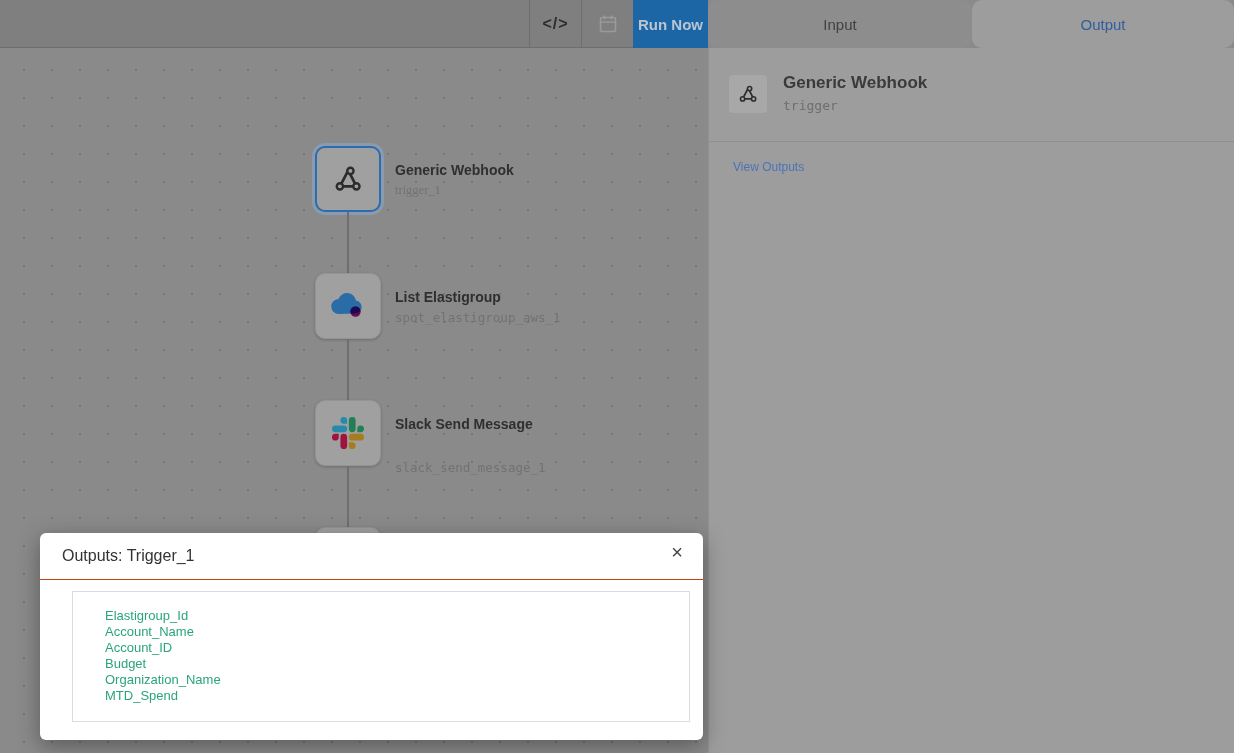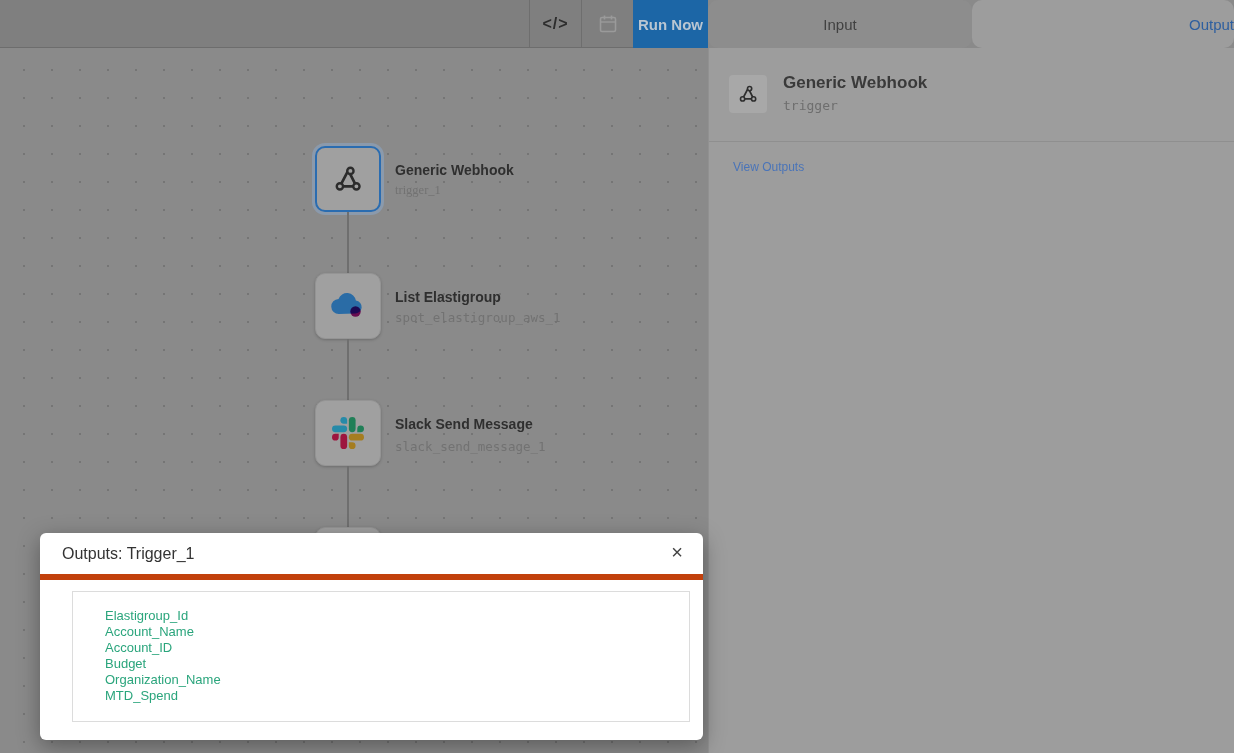--- a/index.html
+++ b/index.html
@@ -10,21 +10,21 @@
   .topbar { position:absolute; left:0; top:0; width:1234px; height:48px; display:flex; z-index:5; }
   .topbar-left { width:708px; height:48px; background:#7f7f7f; border-bottom:1px solid #6d6d6d;
                  display:flex; justify-content:flex-end; align-items:stretch; }
   .tb-divider { width:1px; background:#6e6e6e; }
   .tb-btn { width:51px; display:flex; align-items:center; justify-content:center; cursor:pointer; }
   .code-glyph { font-size:16px; font-weight:700; color:#2d2d2d; letter-spacing:1px; }
   .runnow { width:75px; height:48px; background:#1c66a6; color:#b9c6d2; font-size:15px; font-weight:700;
             display:flex; align-items:center; justify-content:center; cursor:pointer; }
   .tab { height:48px; display:flex; align-items:center; justify-content:center; font-size:15px; cursor:pointer;border-radius:10px; }
   .tab-input  { width:264px; background:#8d8d8d; color:#414141; }
-  .tab-output { width:262px; background:#9d9d9d; color:#2e5f9f;justify-content:flex-end; }
+  .tab-output { width:262px; background:#9d9d9d; color:#2e5f9f; }
 
   
   .canvas { position:absolute; left:0; top:48px; width:708px; height:705px; background:#8a8a8a;
             background-image:radial-gradient(#757575 1.2px, transparent 1.4px);
             background-size:28px 28px; background-position:10px 8px; }
   .node-tile { position:absolute; left:315px; width:66px; height:66px; background:#a0a0a0;
                border:1px solid #949494; border-radius:10px; box-shadow:0 1px 3px rgba(0,0,0,.22);
                display:flex; align-items:center; justify-content:center; cursor:pointer; }
   .node-tile.selected { border:2px solid #2a6cb0; box-shadow:0 0 0 3px rgba(140,170,206,.5); }
   .connector { position:absolute; left:347px; width:2px; height:61px; background:#6f6f6f; }
@@ -37,21 +37,21 @@
   .panel-icon-tile { position:absolute; left:20px; top:27px; width:38px; height:38px; background:#a8a8a8;
                      border-radius:4px; display:flex; align-items:center; justify-content:center; }
   .panel-title { position:absolute; left:74px; top:25px; font-size:17px; font-weight:700; color:#3a3a3a; }
   .panel-sub { position:absolute; left:74px; top:50px; font-family:"DejaVu Sans Mono", monospace; font-size:13px; color:#6e6e6e; }
   .panel-divider { position:absolute; left:0; top:93px; width:526px; height:1px; background:#8f8f8f; }
   .view-outputs { position:absolute; left:24px; top:112px; font-size:12px; color:#4a74b8; cursor:pointer; text-decoration:none; }
 
   
   .modal { position:absolute; left:40px; top:533px; width:663px; height:207px; background:#ffffff;
            border-radius:6px; box-shadow:0 6px 22px rgba(0,0,0,.35); z-index:20; }
-  .modal-header { position:relative; height:47px; border-bottom:6px solid #c2410c;
+  .modal-header { position:relative; height:47px; border-bottom:1px solid #c2410c;
                   display:flex; align-items:center; padding-left:22px; }
   .modal-title { font-size:16px; color:#333333; }
   .modal-close { position:absolute; right:20px; top:9px; font-size:20px; color:#444444; cursor:pointer; line-height:1; }
   .modal-body { padding:11px 23px 0 32px; }
   .outputs-box { width:618px; height:131px; border:1px solid #dcdcdc; background:#ffffff;
                  padding:16px 0 0 32px; display:flex; flex-direction:column; overflow:hidden; }
   .output-link { font-size:13px; line-height:16px; color:#2aa57c; text-decoration:none; cursor:pointer; width:max-content; }
 
   svg { display:block; }
 </style>
@@ -123,21 +123,21 @@
         <path d="M8.834 5.042a2.528 2.528 0 0 1-2.521-2.52A2.528 2.528 0 0 1 8.834 0a2.528 2.528 0 0 1 2.521 2.522v2.52H8.834z" fill="#268aa8"></path>
         <path d="M8.834 6.313a2.528 2.528 0 0 1 2.521 2.521 2.528 2.528 0 0 1-2.521 2.521H2.522A2.528 2.528 0 0 1 0 8.834a2.528 2.528 0 0 1 2.522-2.521h6.312z" fill="#268aa8"></path>
         <path d="M18.956 8.834a2.528 2.528 0 0 1 2.522-2.521A2.528 2.528 0 0 1 24 8.834a2.528 2.528 0 0 1-2.522 2.521h-2.522V8.834z" fill="#207f57"></path>
         <path d="M17.688 8.834a2.528 2.528 0 0 1-2.523 2.521 2.527 2.527 0 0 1-2.52-2.521V2.522A2.527 2.527 0 0 1 15.165 0a2.528 2.528 0 0 1 2.523 2.522v6.312z" fill="#207f57"></path>
         <path d="M15.165 18.956a2.528 2.528 0 0 1 2.523 2.522A2.528 2.528 0 0 1 15.165 24a2.527 2.527 0 0 1-2.52-2.522v-2.522h2.52z" fill="#a57d20"></path>
         <path d="M15.165 17.688a2.527 2.527 0 0 1-2.52-2.523 2.526 2.526 0 0 1 2.52-2.52h6.313A2.527 2.527 0 0 1 24 15.165a2.528 2.528 0 0 1-2.522 2.523h-6.313z" fill="#a57d20"></path>
       </svg>
     </span>
   </div>
   <div class="node-title" style="top:368px;">Slack Send Message</div>
-  <div class="node-sub" style="top:391px;">slack_send_message_1</div>
+  <div class="node-sub" style="top:412px;">slack_send_message_1</div>
   <div class="connector" style="top:418px;"></div>
 
   <div class="node-tile" style="top:479px;"></div>
 </div>
 
 <div class="panel">
   <div class="panel-icon-tile">
     <span>
       <svg width="24" height="24" viewBox="0 0 24 24">
         <path d="M12.2 6.2 L6.6 16.9 L17.6 16.9 Z" fill="none" stroke="#2e2e2e" stroke-width="1.8" stroke-linejoin="round"></path>

